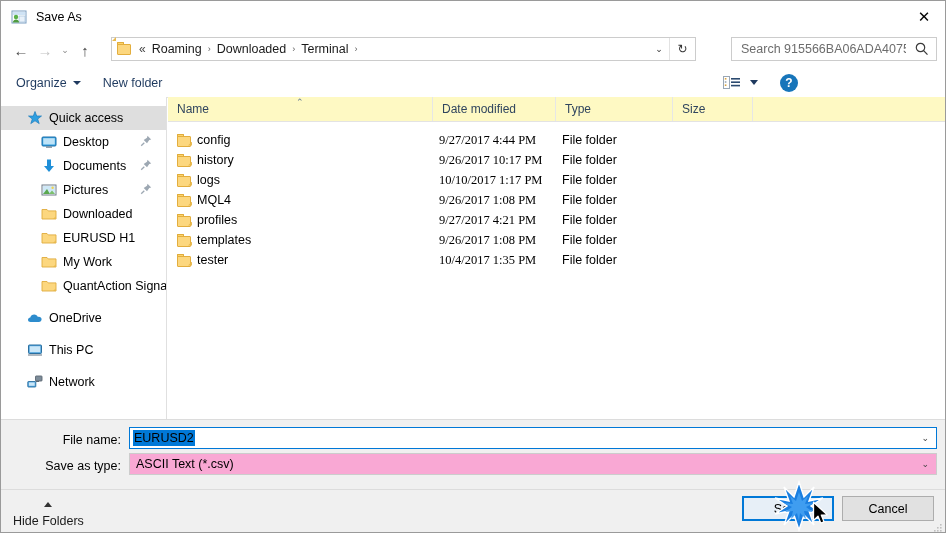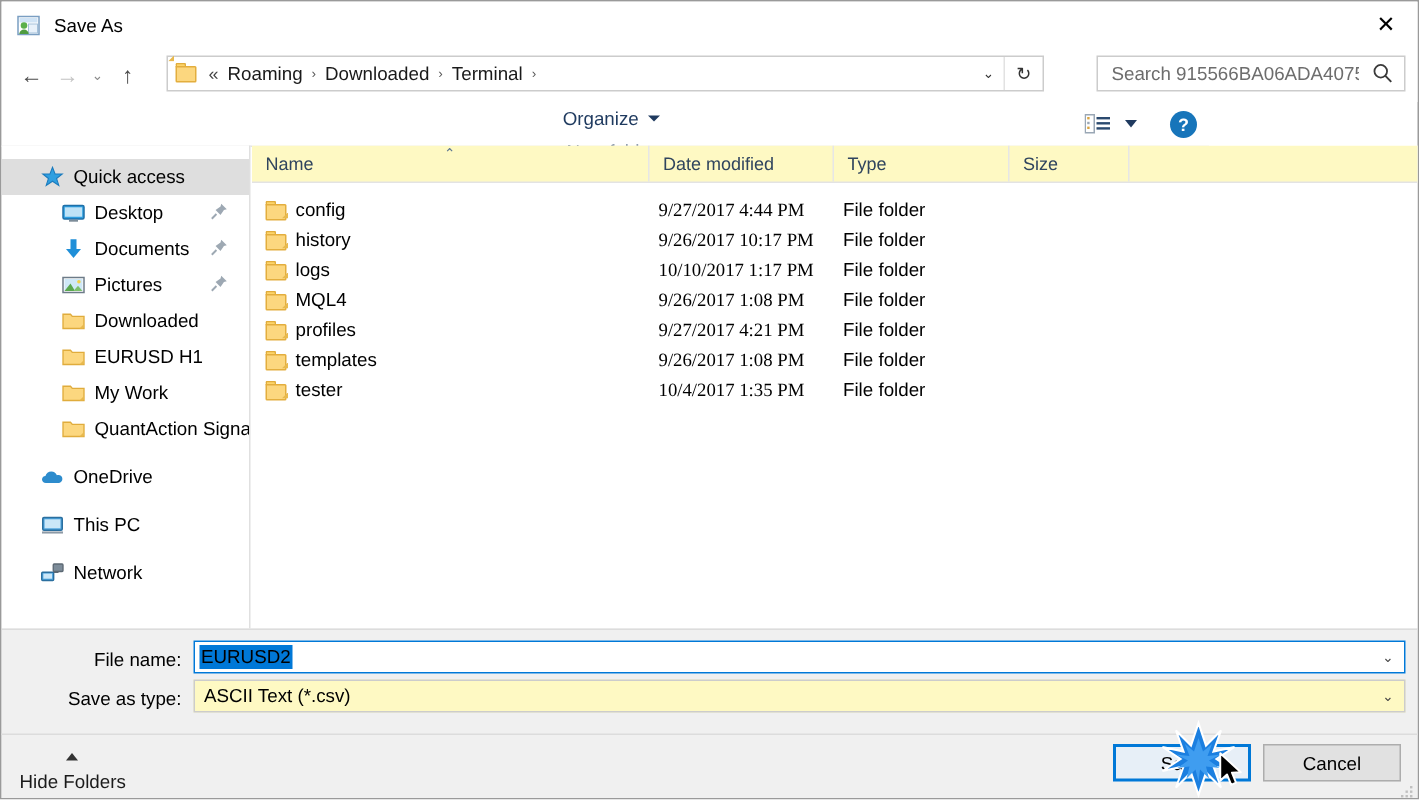--- a/index.html
+++ b/index.html
@@ -153,21 +153,20 @@
 
   
   #toolbar {
     position: absolute;
     left: 0; top: 67px;
     width: 805px; height: 29px;
     background: #ffffff;
     border-bottom: 1px solid #e3e3e3;
     display: flex;
     align-items: center;
-    flex-direction: column;
   }
   .tb-item {
     font-size: 12.5px;
     color: #1f3a5f;
     padding: 4px 7px;
     margin-left: 8px;
     display: flex;
     align-items: center;
     gap: 6px;
   }
@@ -369,21 +368,21 @@
     position: absolute;
     right: 7px; top: 50%;
     transform: translateY(-50%);
     color: #444;
     font-size: 9px;
   }
   #type-combo {
     position: absolute;
     left: 128px; top: 452px;
     width: 808px; height: 22px;
-    background: #fef9c3;
+    background: #f9a8d4;
     border: 1px solid #cccccc;
     box-sizing: border-box;
     display: flex;
     align-items: center;
   }
   #type-value {
     margin-left: 6px;
     font-size: 12.5px;
     color: #000;
   }

